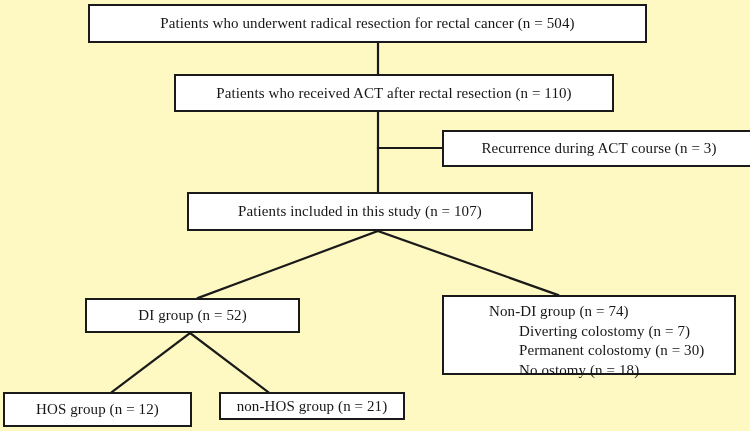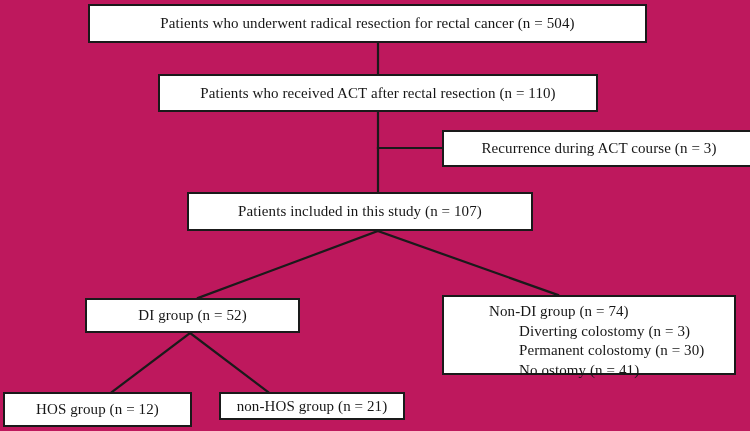--- a/index.html
+++ b/index.html
@@ -4,21 +4,21 @@
 <style>
   html, body {
     margin: 0;
     padding: 0;
     background: #ffffff;
   }
   #flow-root {
     position: relative;
     width: 750px;
     height: 431px;
-    background: #be185d;
+    background: #fef9c3;
     overflow: hidden;
     font-family: "Liberation Serif", "DejaVu Serif", serif;
   }
   #flow-svg {
     position: absolute;
     left: 0;
     top: 0;
     width: 750px;
     height: 431px;
   }
@@ -71,41 +71,41 @@
 
       <line x1="190" y1="333" x2="112" y2="392"></line>
       <line x1="190" y1="333" x2="268" y2="392"></line>
     </g>
   </svg>
 
   <div class="node" style="left:88px; top:4px; width:559px; height:39px;">
     <span>Patients who underwent radical resection for rectal cancer (n = 504)</span>
   </div>
 
-  <div class="node" style="left:158px; top:74px; width:440px; height:38px;">
+  <div class="node" style="left:174px; top:74px; width:440px; height:38px;">
     <span>Patients who received ACT after rectal resection (n = 110)</span>
   </div>
 
   <div class="node" style="left:442px; top:130px; width:314px; height:37px;">
     <span>Recurrence during ACT course (n = 3)</span>
   </div>
 
   <div class="node" style="left:187px; top:192px; width:346px; height:39px;">
     <span>Patients included in this study (n = 107)</span>
   </div>
 
   <div class="node" style="left:85px; top:298px; width:215px; height:35px;">
     <span>DI group (n = 52)</span>
   </div>
 
   <div class="node multiline" style="left:442px; top:295px; width:294px; height:80px;">
     <span class="node-line lvl0">Non-DI group (n = 74)</span>
-    <span class="node-line lvl1">Diverting colostomy (n = 3)</span>
+    <span class="node-line lvl1">Diverting colostomy (n = 7)</span>
     <span class="node-line lvl1">Permanent colostomy (n = 30)</span>
-    <span class="node-line lvl1">No ostomy (n = 41)</span>
+    <span class="node-line lvl1">No ostomy (n = 18)</span>
   </div>
 
   <div class="node" style="left:3px; top:392px; width:189px; height:35px;">
     <span>HOS group (n = 12)</span>
   </div>
 
   <div class="node" style="left:219px; top:392px; width:186px; height:28px;">
     <span>non-HOS group (n = 21)</span>
   </div>
 

